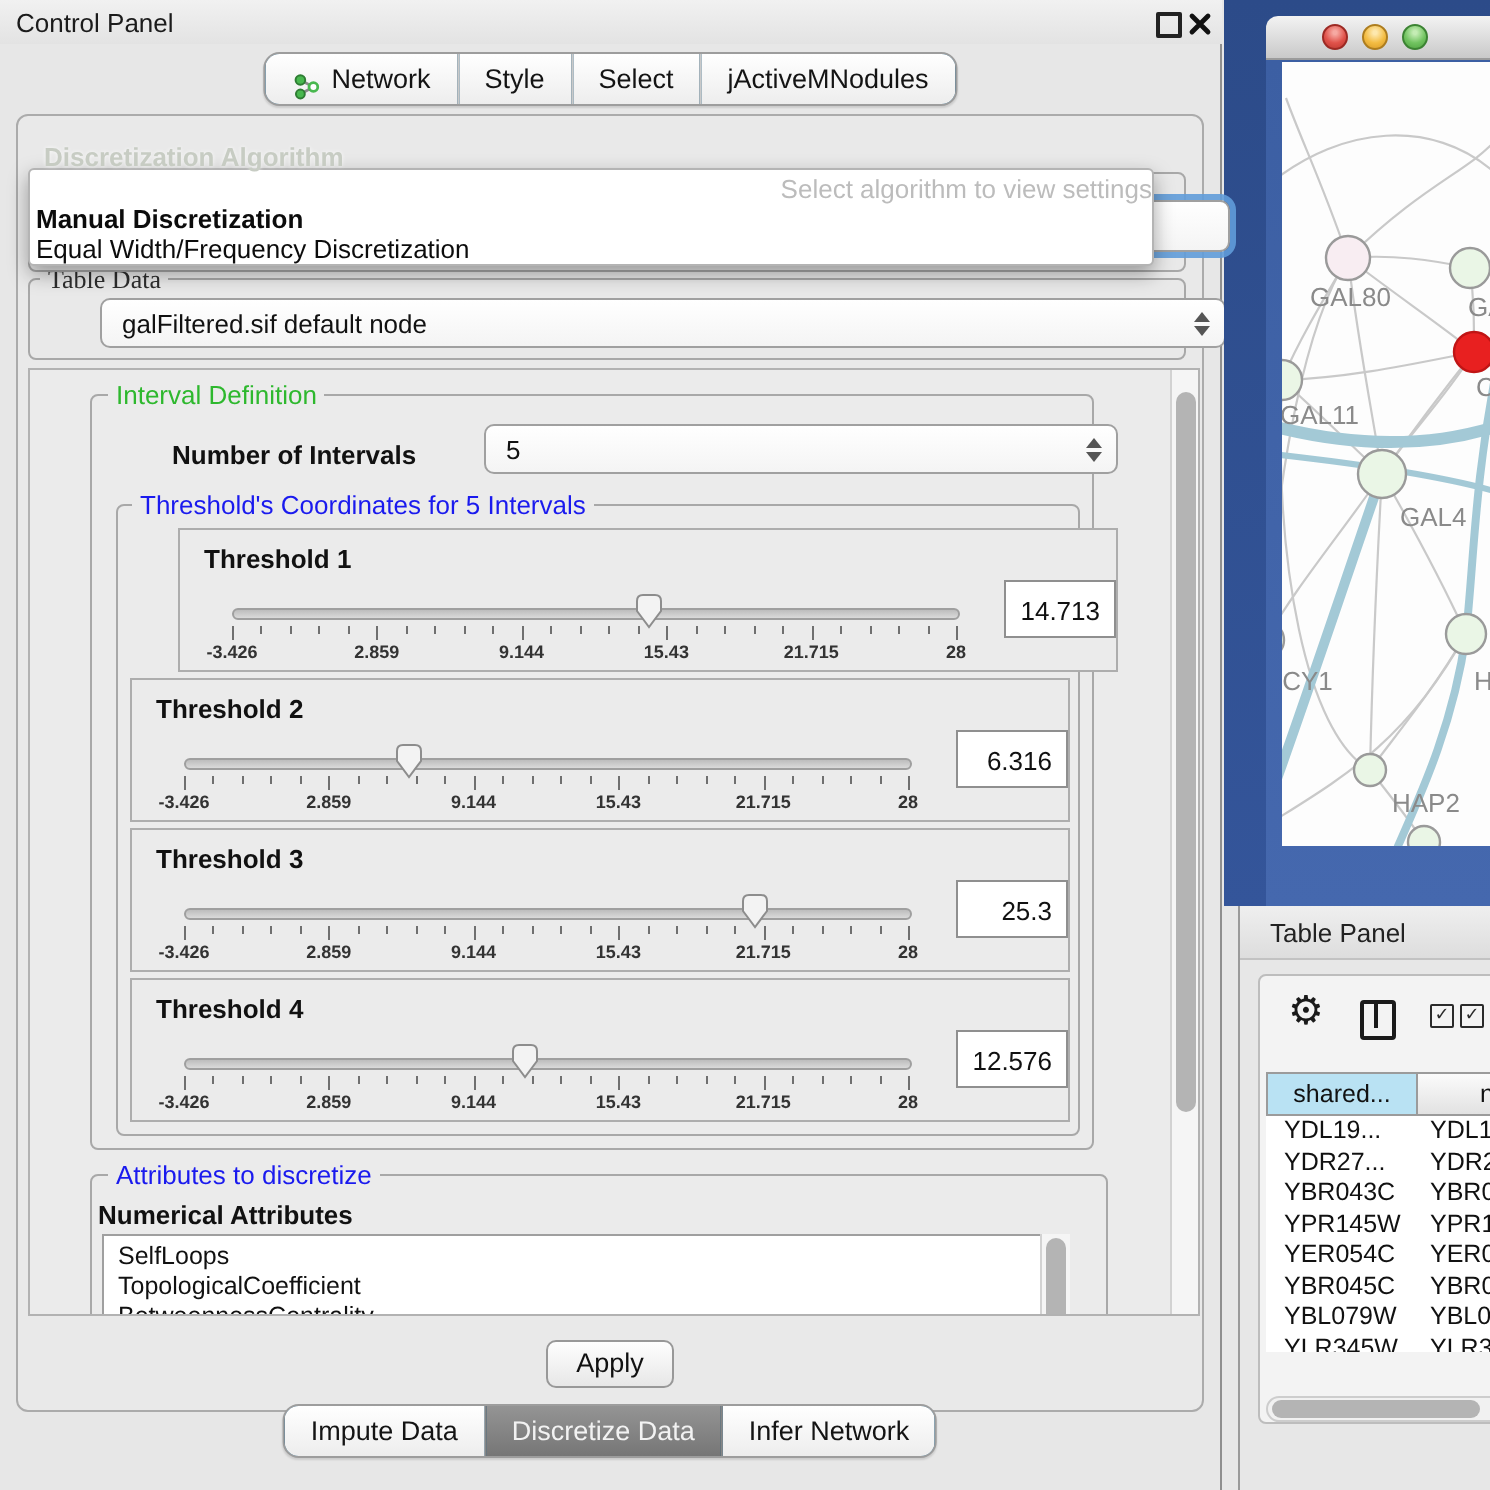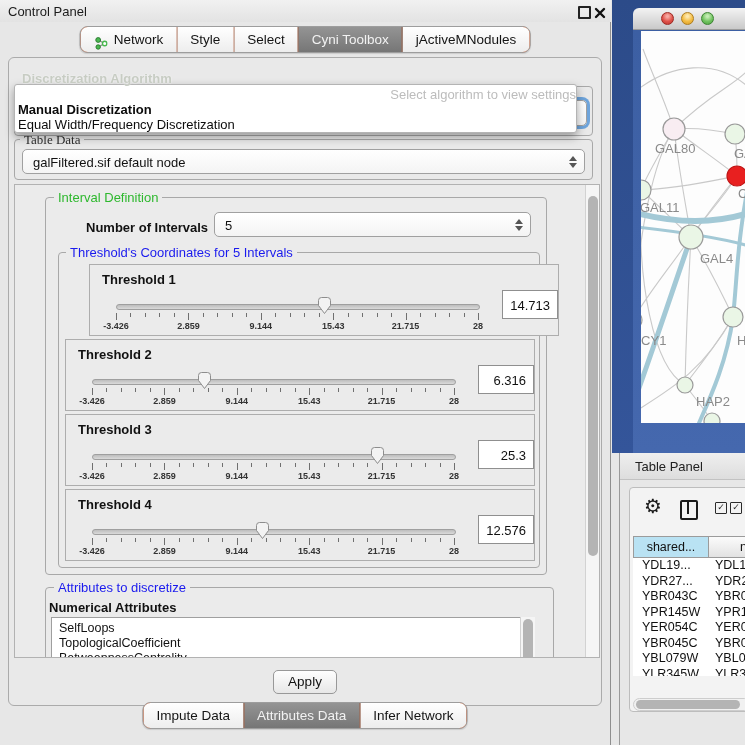--- a/index.html
+++ b/index.html
@@ -8,39 +8,39 @@
     -webkit-font-smoothing:antialiased;}
   .abs{position:absolute;}
   
   #left-window{left:0;top:0;width:611px;height:745px;background:#e7e7e7;border-right:1px solid #8f8f8f;box-sizing:border-box;}
   #cp-titlebar{left:0;top:0;width:611px;height:22px;background:linear-gradient(#f1f1f1,#e3e3e3);}
   #cp-title{left:8px;top:4px;font-size:13px;color:#1b1b1b;}
   #float-icon{left:578px;top:6px;width:9px;height:9px;border:2px solid #222;border-radius:1px;}
   #close-icon{left:594px;top:5px;width:12px;height:12px;}
   
   .tabstrip{display:flex;border:1px solid #9d9d9d;border-radius:8px;overflow:hidden;
-    background:#c2410c;height:25px;box-shadow:0 1px 1px rgba(0,0,0,.12);}
+    background:#0c4a6e;height:25px;box-shadow:0 1px 1px rgba(0,0,0,.12);}
   .tab{padding:0 13px;line-height:25px;font-size:13.5px;color:#141414;
     background:linear-gradient(#ffffff,#ededed);display:flex;align-items:center;white-space:nowrap;}
   .tab + .tab{border-left:1px solid #c9c9c9;}
   .tab.selected{background:linear-gradient(#949494,#767676);color:#f2f2f2;border-left-color:#868686;}
   .tab.selected + .tab{border-left-color:#868686;}
   .tab .ticon{margin-right:6px;display:inline-block;width:14px;height:14px;}
   #top-tabs{left:305px;top:26px;transform:translateX(-50%);}
   #bottom-tabs{left:305px;top:702px;transform:translateX(-50%);z-index:30;}
   
   #content-panel{left:8px;top:57px;width:594px;height:649px;border:1px solid #ababab;border-radius:6px;background:#e9e9e9;box-sizing:border-box;}
   
   .group{border:1px solid #a8a8a8;border-radius:4px;box-sizing:border-box;}
   .group-title{position:absolute;font-size:13px;padding:0 4px;background:#e9e9e9;white-space:nowrap;}
   .gt-green{color:#2eb82e;}
   .gt-blue{color:#1a1aee;}
   .gt-dark{color:#2e2e2e;}
   
-  .combo{background:linear-gradient(#ffffff,#f4f4f4);border:1px solid #a0a0a0;border-radius:5px;box-sizing:border-box;}
+  .combo{background:linear-gradient(#ffffff,#f4f4f4);border:1px solid #a0a0a0;border-radius:5px;box-sizing:border-box;margin-left:28px;}
   .combo .val{position:absolute;left:10px;top:50%;transform:translateY(-50%);font-size:13px;color:#111;}
   .spinner{position:absolute;right:7px;top:50%;transform:translateY(-50%);width:8px;height:12px;}
   .spin-up{position:absolute;left:0;top:0;width:0;height:0;border-left:4px solid transparent;border-right:4px solid transparent;border-bottom:5px solid #555;}
   .spin-down{position:absolute;left:0;bottom:0;width:0;height:0;border-left:4px solid transparent;border-right:4px solid transparent;border-top:5px solid #555;}
   
   #algo-popup{left:14px;top:84px;width:563px;height:49px;background:#fff;border:1px solid #b4b4b4;
     border-radius:3px;box-shadow:0 4px 10px rgba(0,0,0,.35);z-index:50;box-sizing:border-box;}
   #algo-hint{width:100%;text-align:right;top:2px;font-size:13px;color:#bcbcbc;}
   .algo-option{left:3px;font-size:13px;color:#0c0c0c;white-space:nowrap;}
   #discret-title-faint{left:22px;top:71px;font-size:13px;color:#c7ccc3;z-index:60;font-weight:bold;
@@ -124,23 +124,20 @@
               <circle cx="4.5" cy="11" r="2.2" fill="#49b84f" stroke="#2e7d33"></circle>
               <circle cx="11" cy="7.5" r="2.2" fill="#fff" stroke="#49b84f" stroke-width="1.4"></circle>
             </svg></span>
           <span>Network</span>
         </div>
         <div class="tab">
           <span>Style</span>
         </div>
         <div class="tab">
           <span>Select</span>
-        </div>
-        <div class="tab selected">
-          <span>Cyni Toolbox</span>
         </div>
         <div class="tab">
           <span>jActiveMNodules</span>
         </div>
       </div>
 
     <div id="content-panel" class="abs"></div>
 
     <div class="abs group" style="left:14px;top:86px;width:579px;height:50px;z-index:4;"></div>
     <div id="discret-combo" class="abs combo"></div>
@@ -360,21 +357,21 @@
       </div>
     </div>
 
     <div id="apply-btn" class="abs">Apply</div>
 
     <div id="bottom-tabs" class="abs tabstrip">
         <div class="tab">
           <span>Impute Data</span>
         </div>
         <div class="tab selected">
-          <span>Attributes Data</span>
+          <span>Discretize Data</span>
         </div>
         <div class="tab">
           <span>Infer Network</span>
         </div>
       </div>
   </div>
 
   <div id="right-region" class="abs">
     <div id="desk-blue" class="abs"></div>
 

